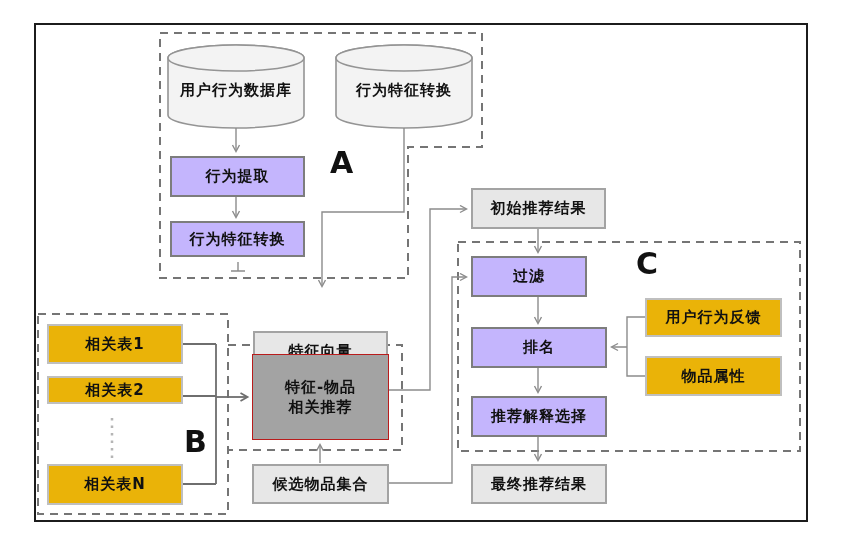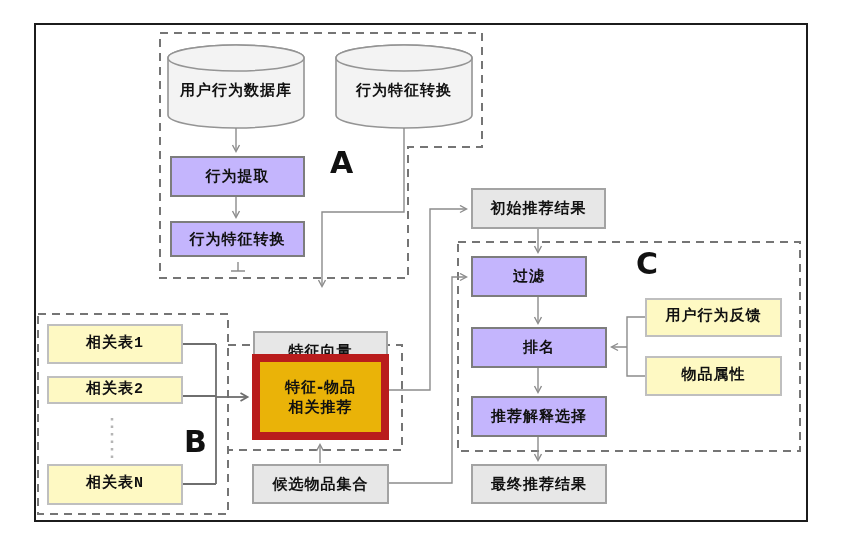--- a/index.html
+++ b/index.html
@@ -5,23 +5,23 @@
   html,body{margin:0;padding:0;background:#ffffff;}
   #stage{position:relative;width:863px;height:542px;background:#ffffff;overflow:hidden;
          font-family:"DejaVu Sans","Liberation Sans",sans-serif;}
   #frame{position:absolute;left:34px;top:23px;width:774px;height:499px;
          border:2px solid #1c1c1c;box-sizing:border-box;background:#ffffff;}
   svg.layer{position:absolute;left:0;top:0;}
   .node{position:absolute;box-sizing:border-box;display:flex;align-items:center;justify-content:center;
         text-align:center;color:#111;font-size:15px;font-weight:600;letter-spacing:1px;
         white-space:pre-line;line-height:1.35;}
   .node-dark{background:#c4b5fd;border:2px solid #7d7d7d;}
-  .node-darker{background:#eab308;border:8px solid #b91c1c;}
+  .node-darker{background:#a3a3a3;border:1px solid #b91c1c;}
   .node-mid{background:#e7e7e7;border:2px solid #a3a3a3;}
-  .node-light{background:#fef9c3;border:2px solid #bfbfbf;font-family:Liberation Mono, monospace;}
+  .node-light{background:#eab308;border:2px solid #bfbfbf;}
   .cyl-label{position:absolute;box-sizing:border-box;display:flex;align-items:center;justify-content:center;
         text-align:center;color:#111;font-size:15px;font-weight:600;letter-spacing:1px;}
   .group-letter{position:absolute;font-size:30px;font-weight:bold;color:#111;}
 </style>
 </head>
 <body>
 
 <div id="stage">
   <div id="frame"></div>
 

